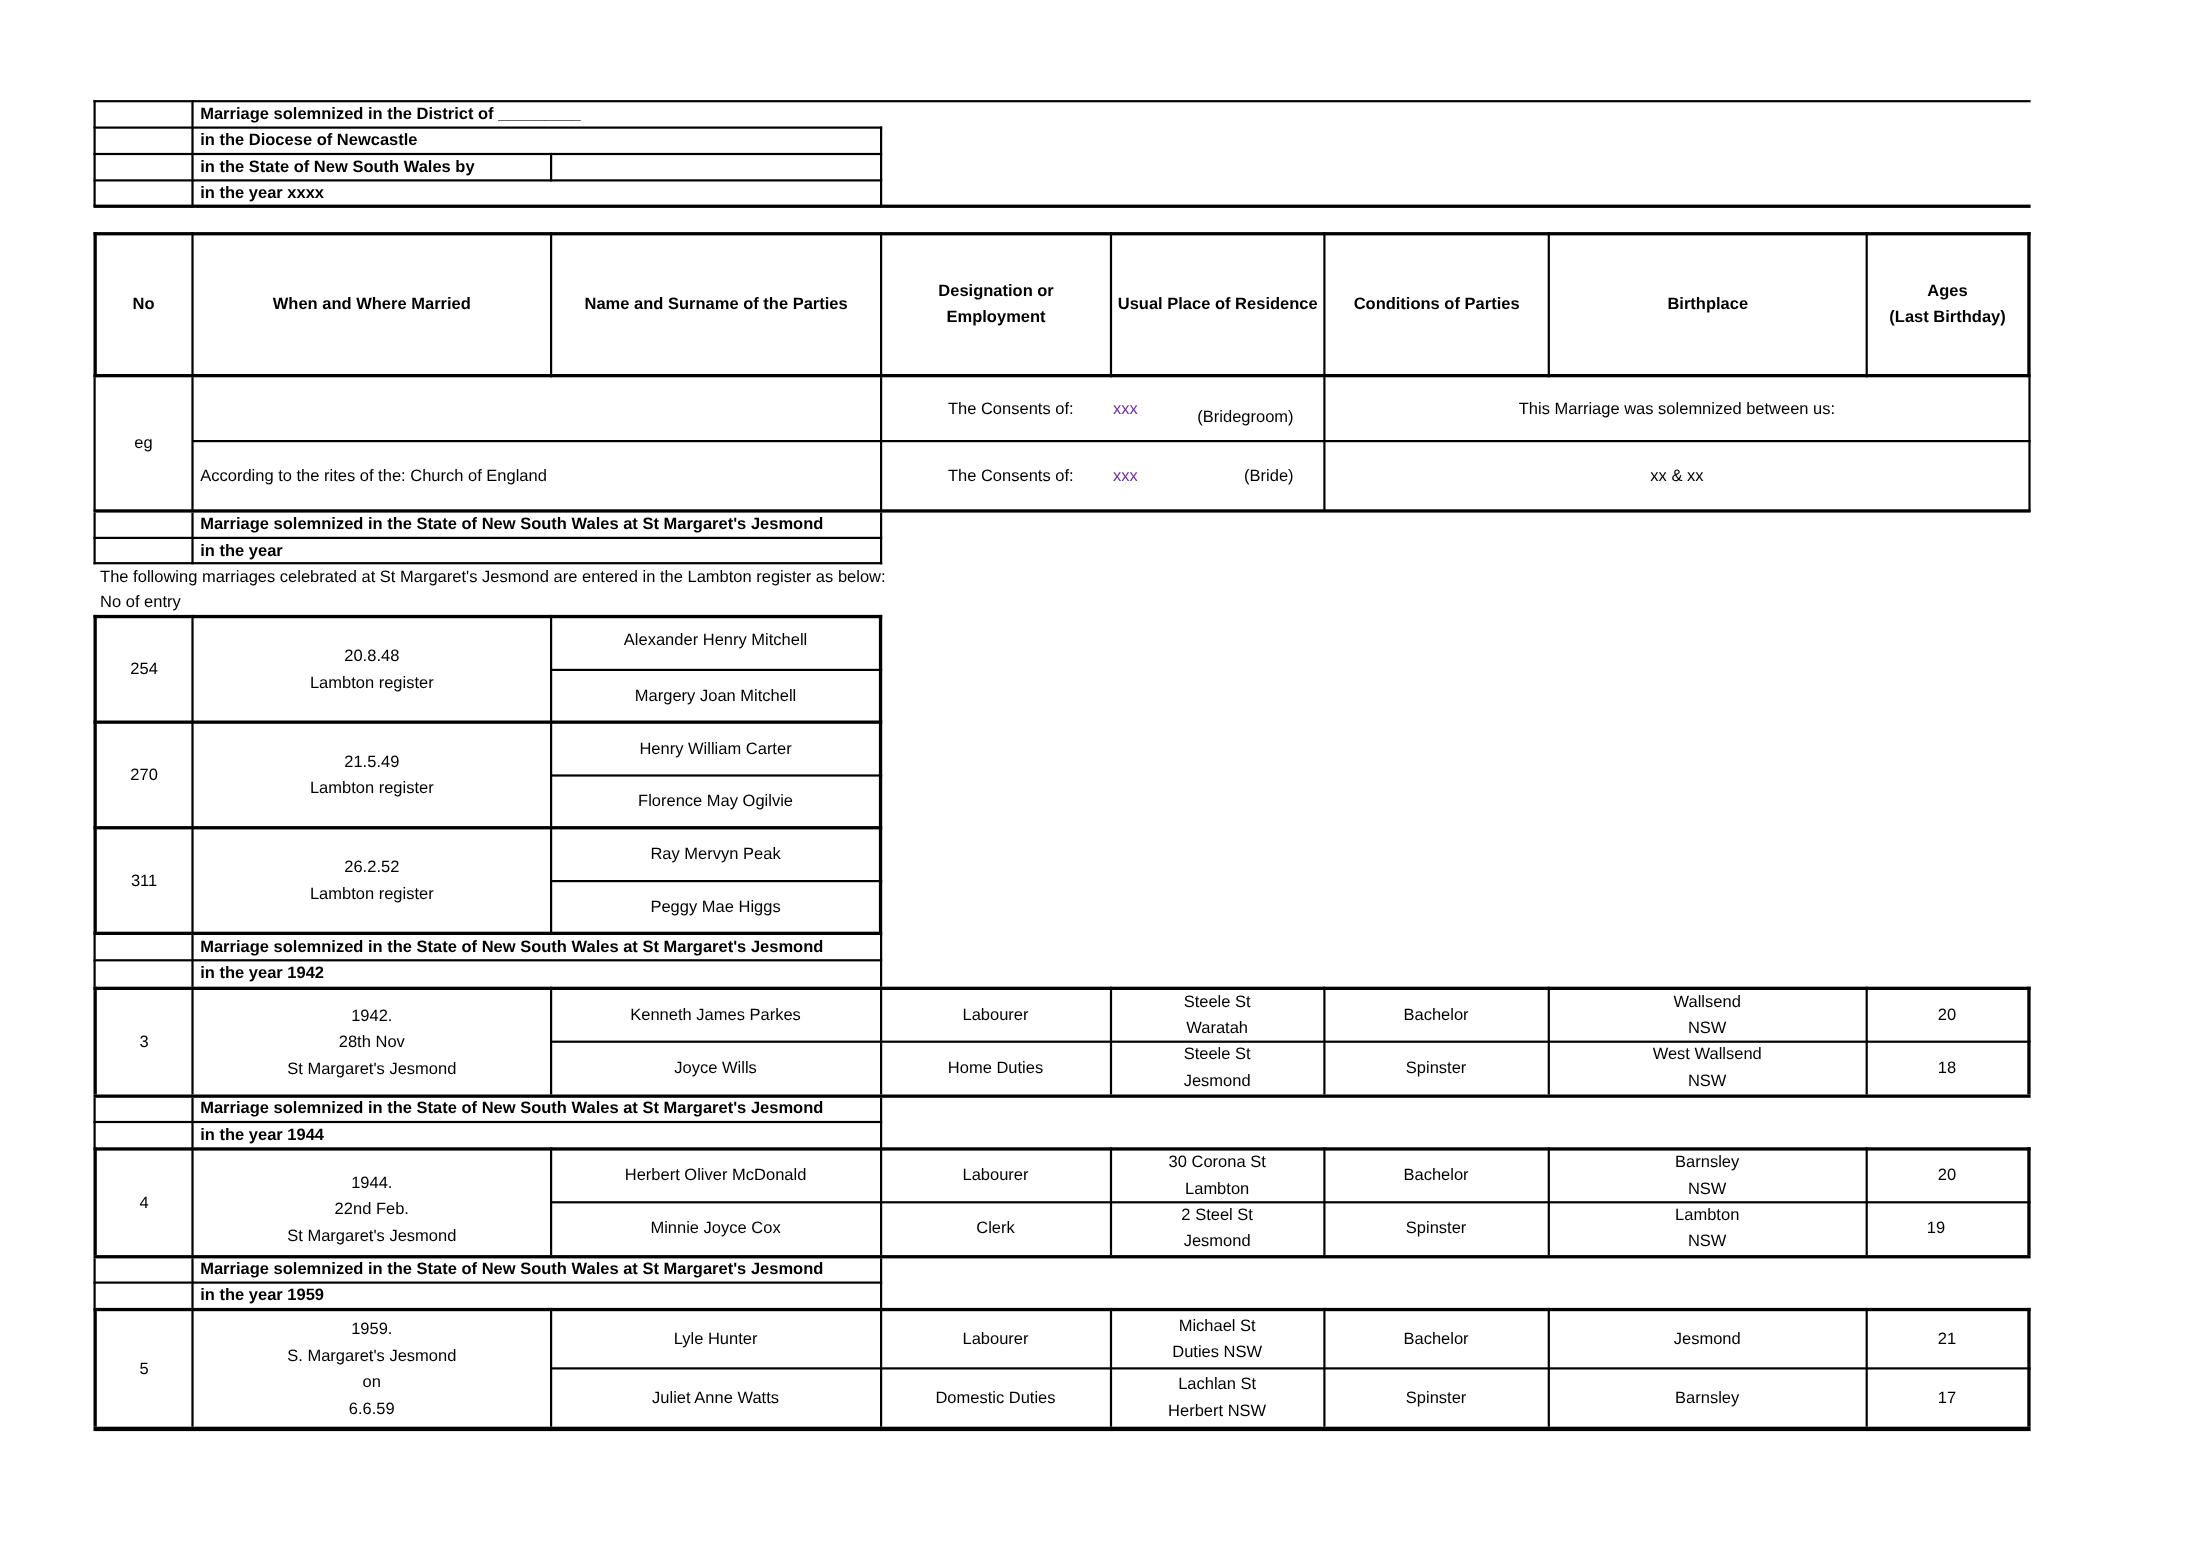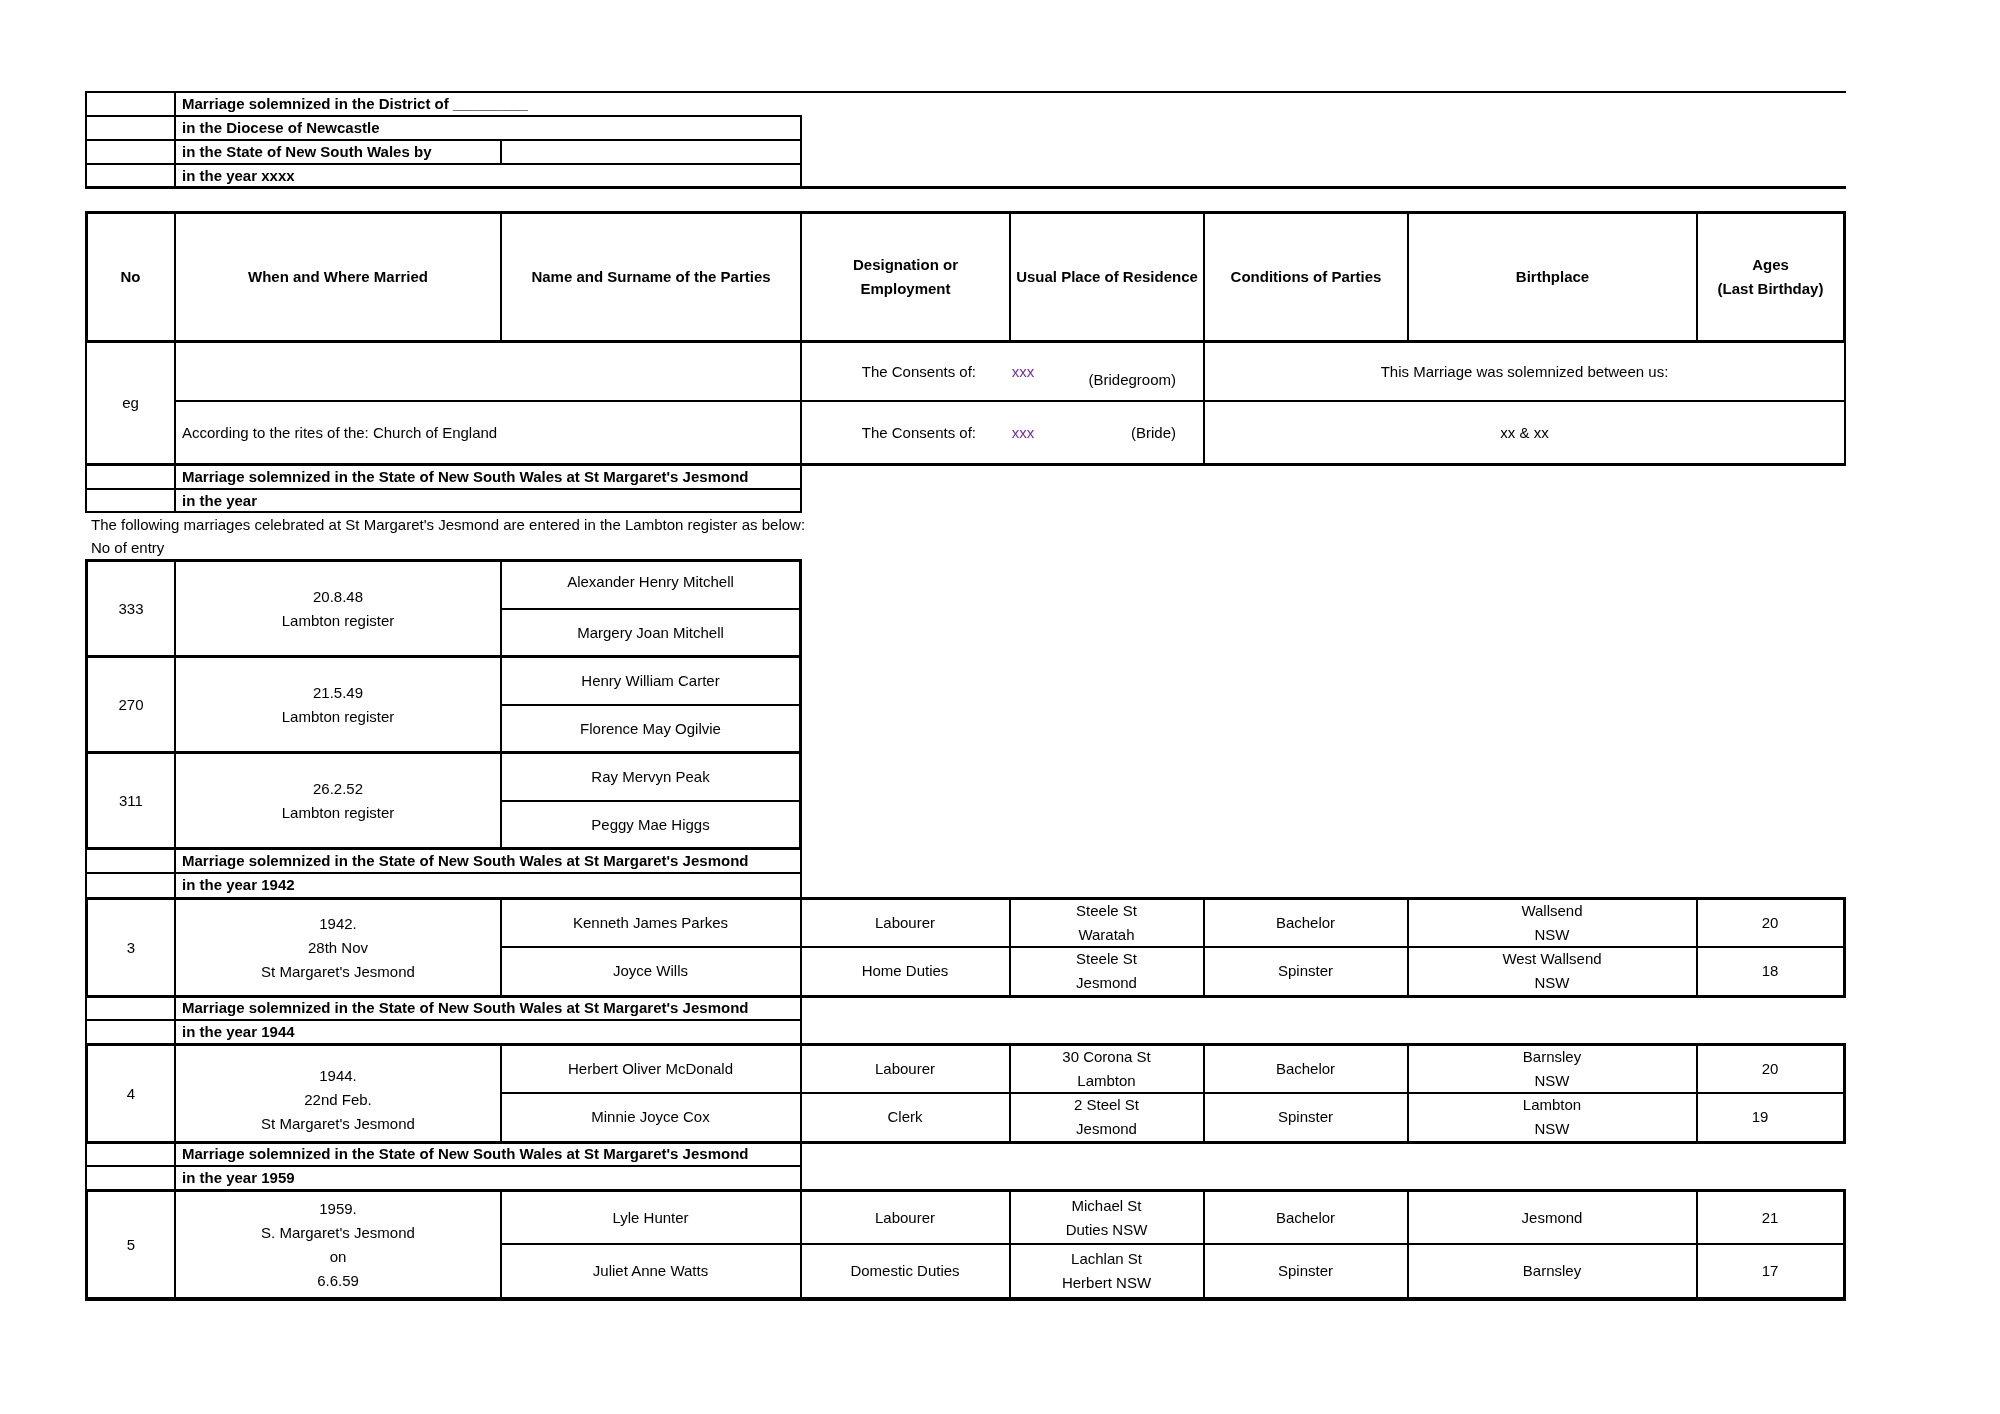--- a/index.html
+++ b/index.html
@@ -152,21 +152,21 @@
   <div class="cell right" style="left:1056px;top:402px;width:120px;height:61px">(Bride)</div>
   <div class="cell" style="left:1205px;top:402px;width:639px;height:61px">xx &amp; xx</div>
 
   <div class="cell left b" style="left:176px;top:466px;width:650px;height:22px">Marriage solemnized in the State of New South Wales at St Margaret's Jesmond</div>
   <div class="cell left b" style="left:176px;top:490px;width:624px;height:21px">in the year</div>
 
   <div class="cell left" style="left:85px;top:513px;width:1400px;height:23px">The following marriages celebrated at St Margaret's Jesmond are entered in the Lambton register as below:</div>
   <div class="cell left" style="left:85px;top:536px;width:300px;height:23px">No of entry</div>
 
   <div>
-    <div class="cell" style="left:88px;top:562px;width:86px;height:93px">333</div>
+    <div class="cell" style="left:88px;top:562px;width:86px;height:93px">254</div>
     <div class="cell" style="left:176px;top:562px;width:324px;height:93px">20.8.48
 Lambton register</div>
     <div class="cell" style="left:502px;top:562px;width:297px;height:40px">Alexander Henry Mitchell</div>
     <div class="cell" style="left:502px;top:610px;width:297px;height:45px">Margery Joan Mitchell</div>
   </div>
   <div>
     <div class="cell" style="left:88px;top:658px;width:86px;height:93px">270</div>
     <div class="cell" style="left:176px;top:658px;width:324px;height:93px">21.5.49
 Lambton register</div>
     <div class="cell" style="left:502px;top:658px;width:297px;height:46px">Henry William Carter</div>

